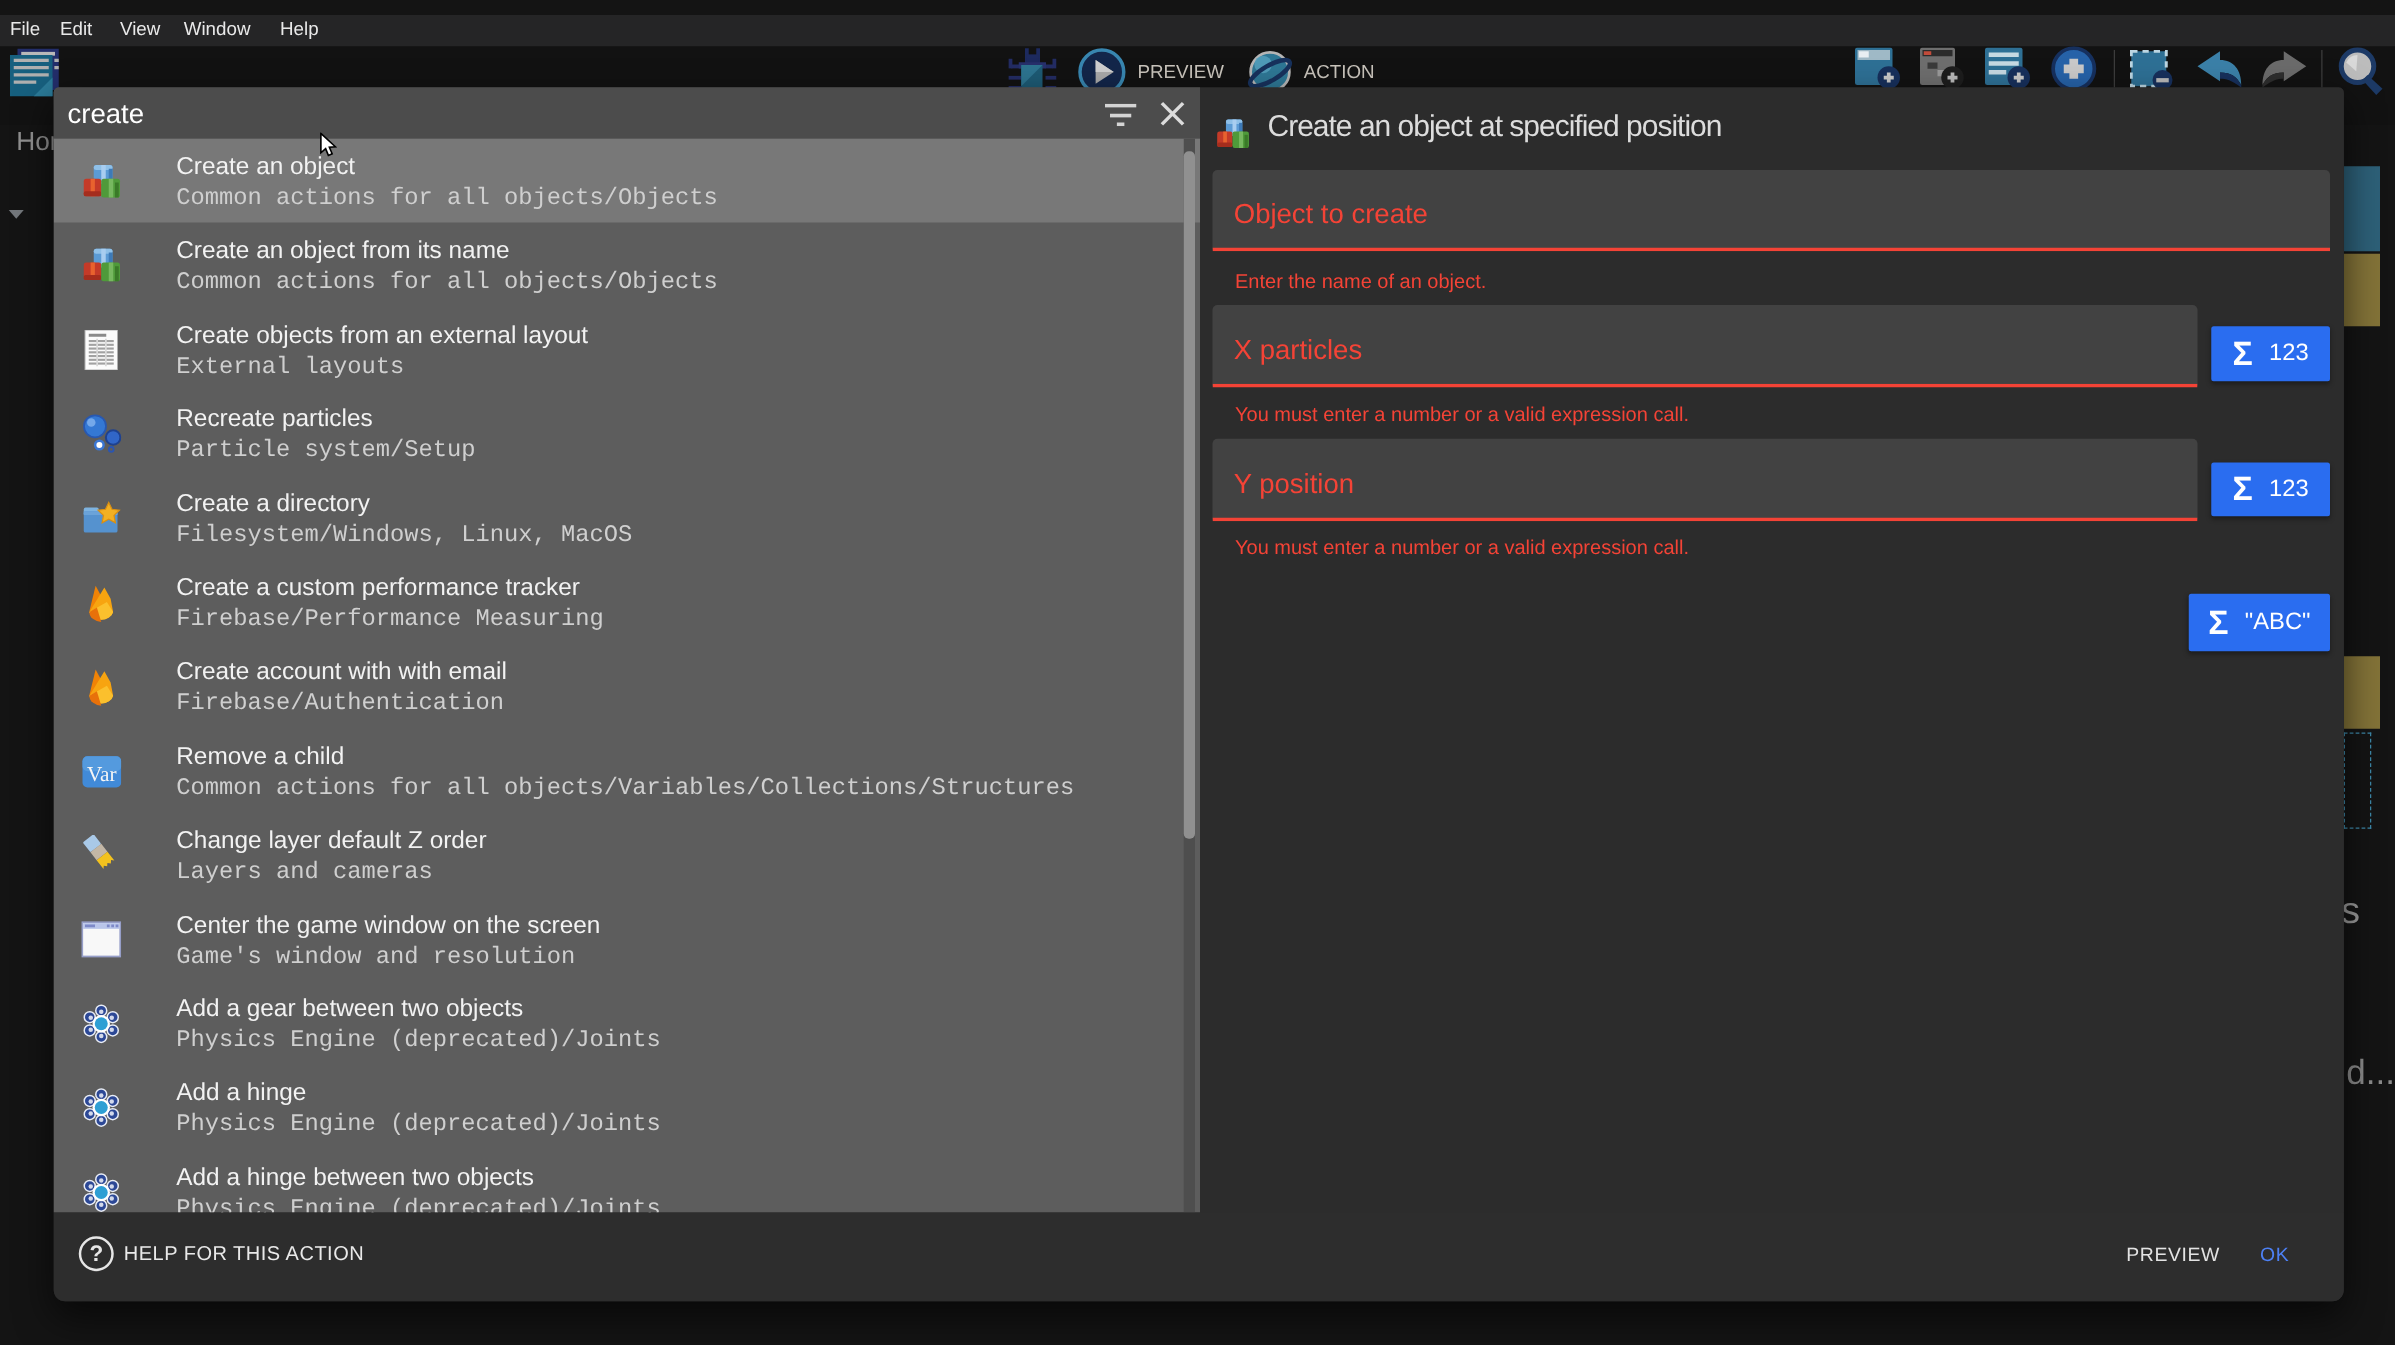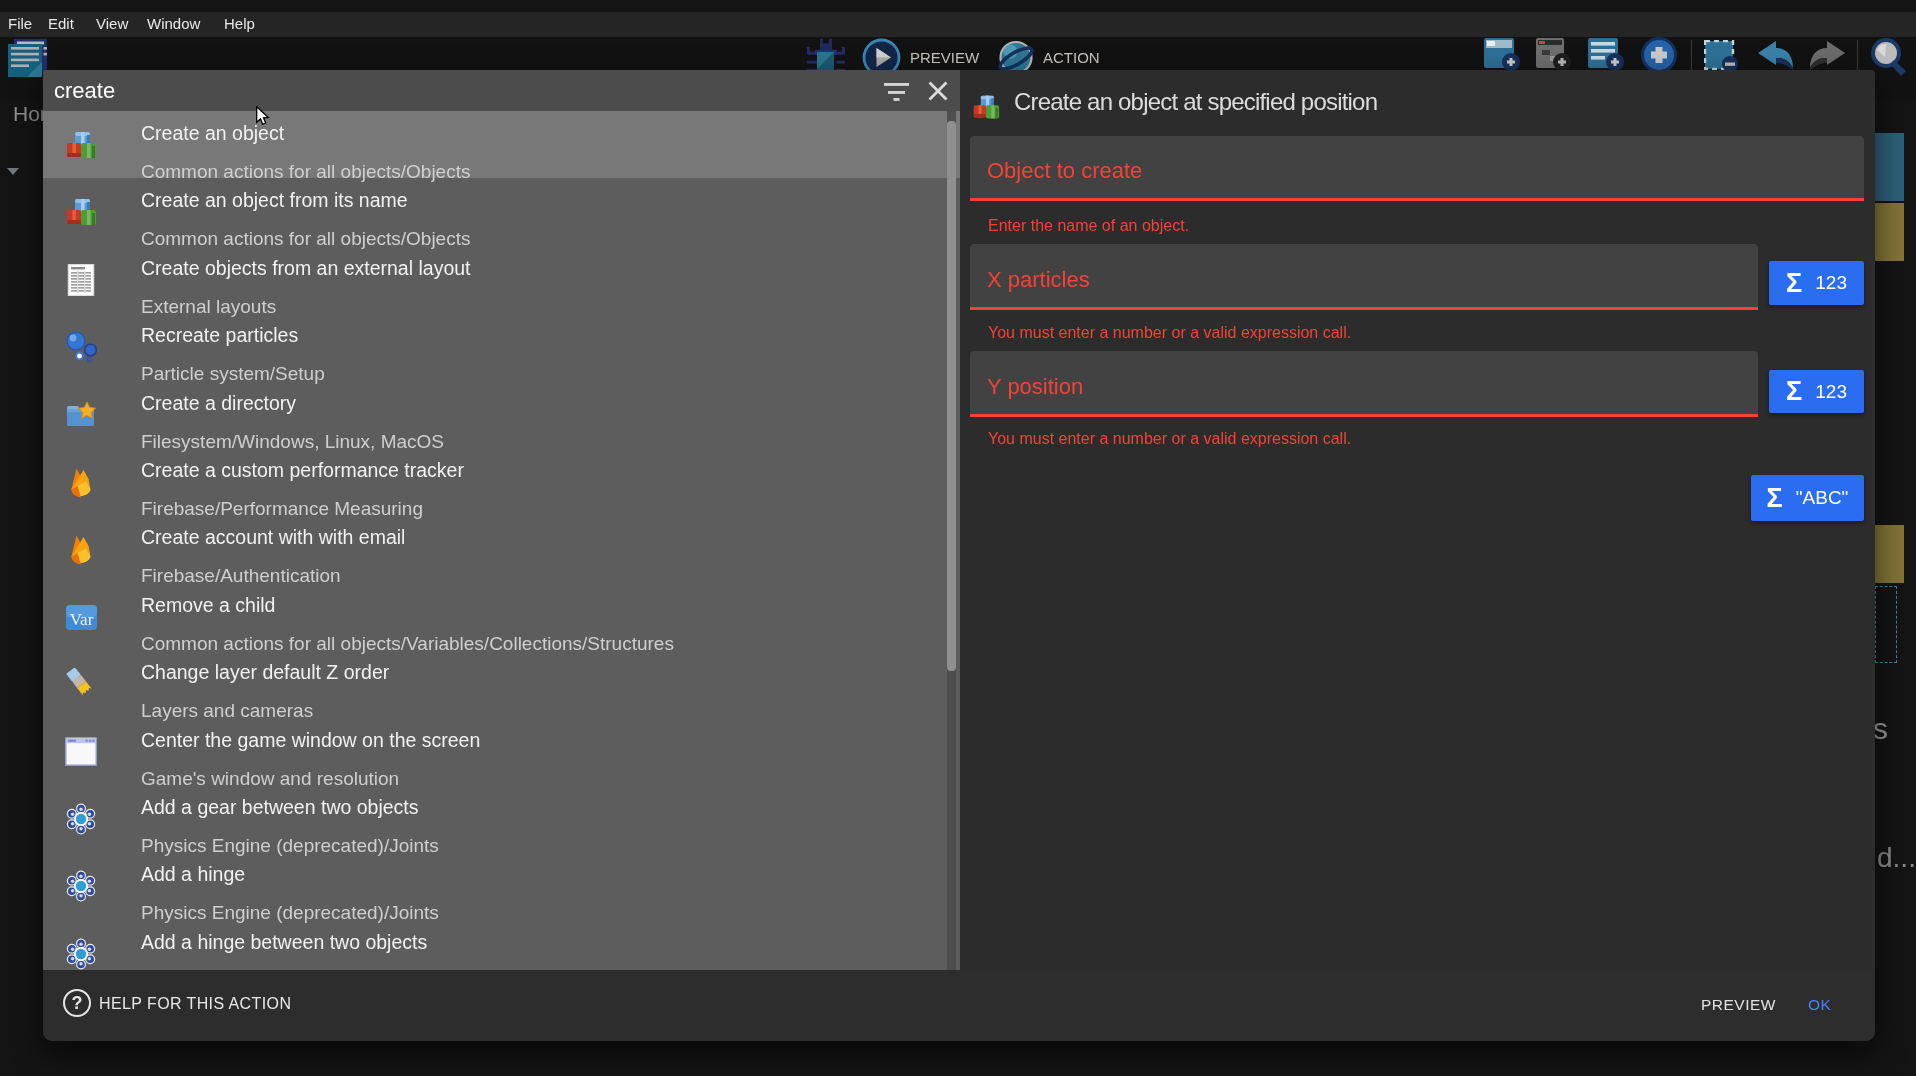--- a/index.html
+++ b/index.html
@@ -20,21 +20,21 @@
   .rrect { position:absolute; left:1875px; width:29px; }
   
   #dialog { position:absolute; left:43px; top:70px; width:1832px; height:971px;
     border-radius:4px 4px 9px 9px; background:#2c2c2c; box-shadow:0 12px 30px rgba(0,0,0,.6); }
   #leftpane { position:absolute; left:0; top:0; width:917px; height:900px; background:#5d5d5d;
      border-radius:4px 0 0 0; overflow:hidden; }
   #searchbar { position:absolute; left:0; top:0; width:917px; height:41px; background:#4c4c4c; }
   #searchbar .q { position:absolute; left:11px; top:8px; color:#ffffff; font-size:22px; }
   .item { position:absolute; left:0; width:917px; height:67.4px; }
   .item .tt { position:absolute; left:98px; top:11px; color:#f2f2f2; font-size:19.5px; }
-  .item .st { position:absolute; left:98px; top:50px; color:#cfcfcf; font-size:19px; }
+  .item .st { position:absolute; left:98px; top:36px; color:#cfcfcf; font-size:19px;font-family:Liberation Mono, monospace; }
   .item .ic { position:absolute; left:22px; top:18px; width:32px; height:32px; }
   #scrolltrack { position:absolute; left:904px; top:41px; width:9px; height:859px; background:#4e4e4e; }
   #scrollthumb { position:absolute; left:904px; top:51px; width:9px; height:550px; background:#909090; border-radius:4px; }
   
   #rightpane { position:absolute; left:917px; top:0; width:915px; height:900px; background:#2c2c2c; border-radius:0 4px 0 0;padding-left:45px;}
   .field { position:absolute; background:#424242; border-radius:4px 4px 0 0; }
   .field .lab { position:absolute; left:17px; font-size:22px; }
   .red { color:#f44336; }
   .helper { position:absolute; color:#f44336; font-size:16px; }
   .sigbtn { position:absolute; background:#2a6df0; border-radius:2px; color:#fff;

